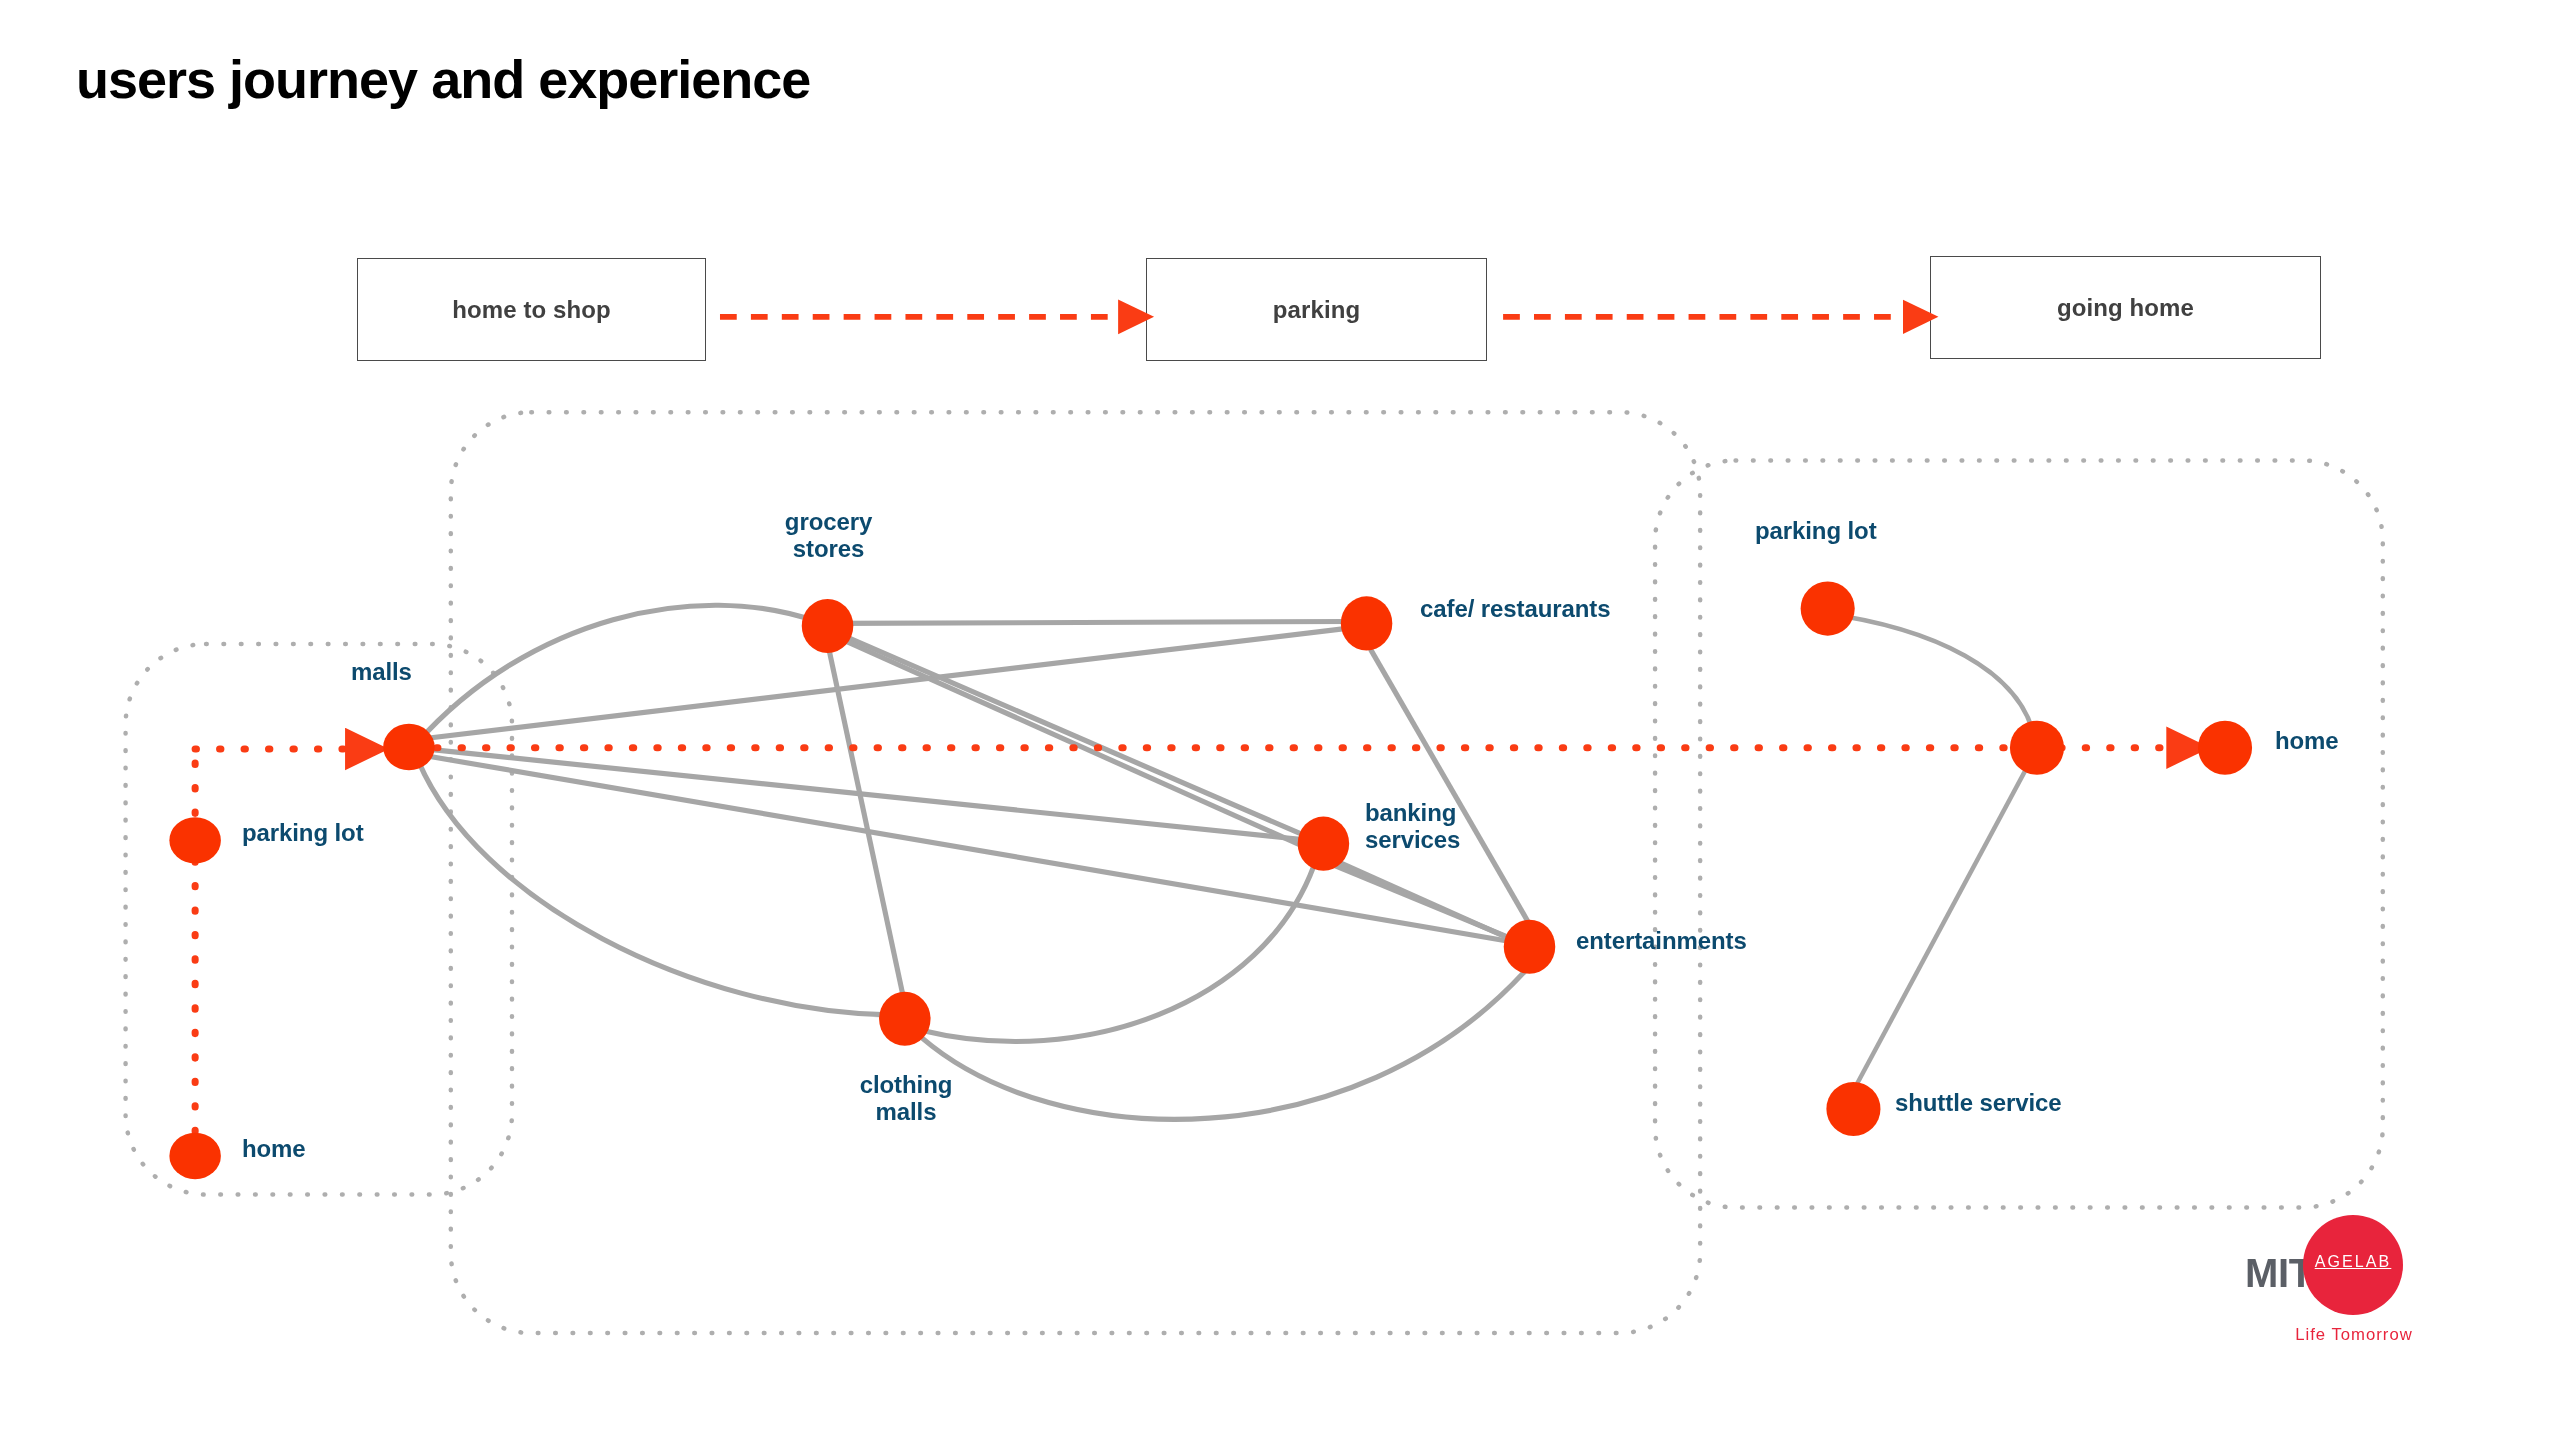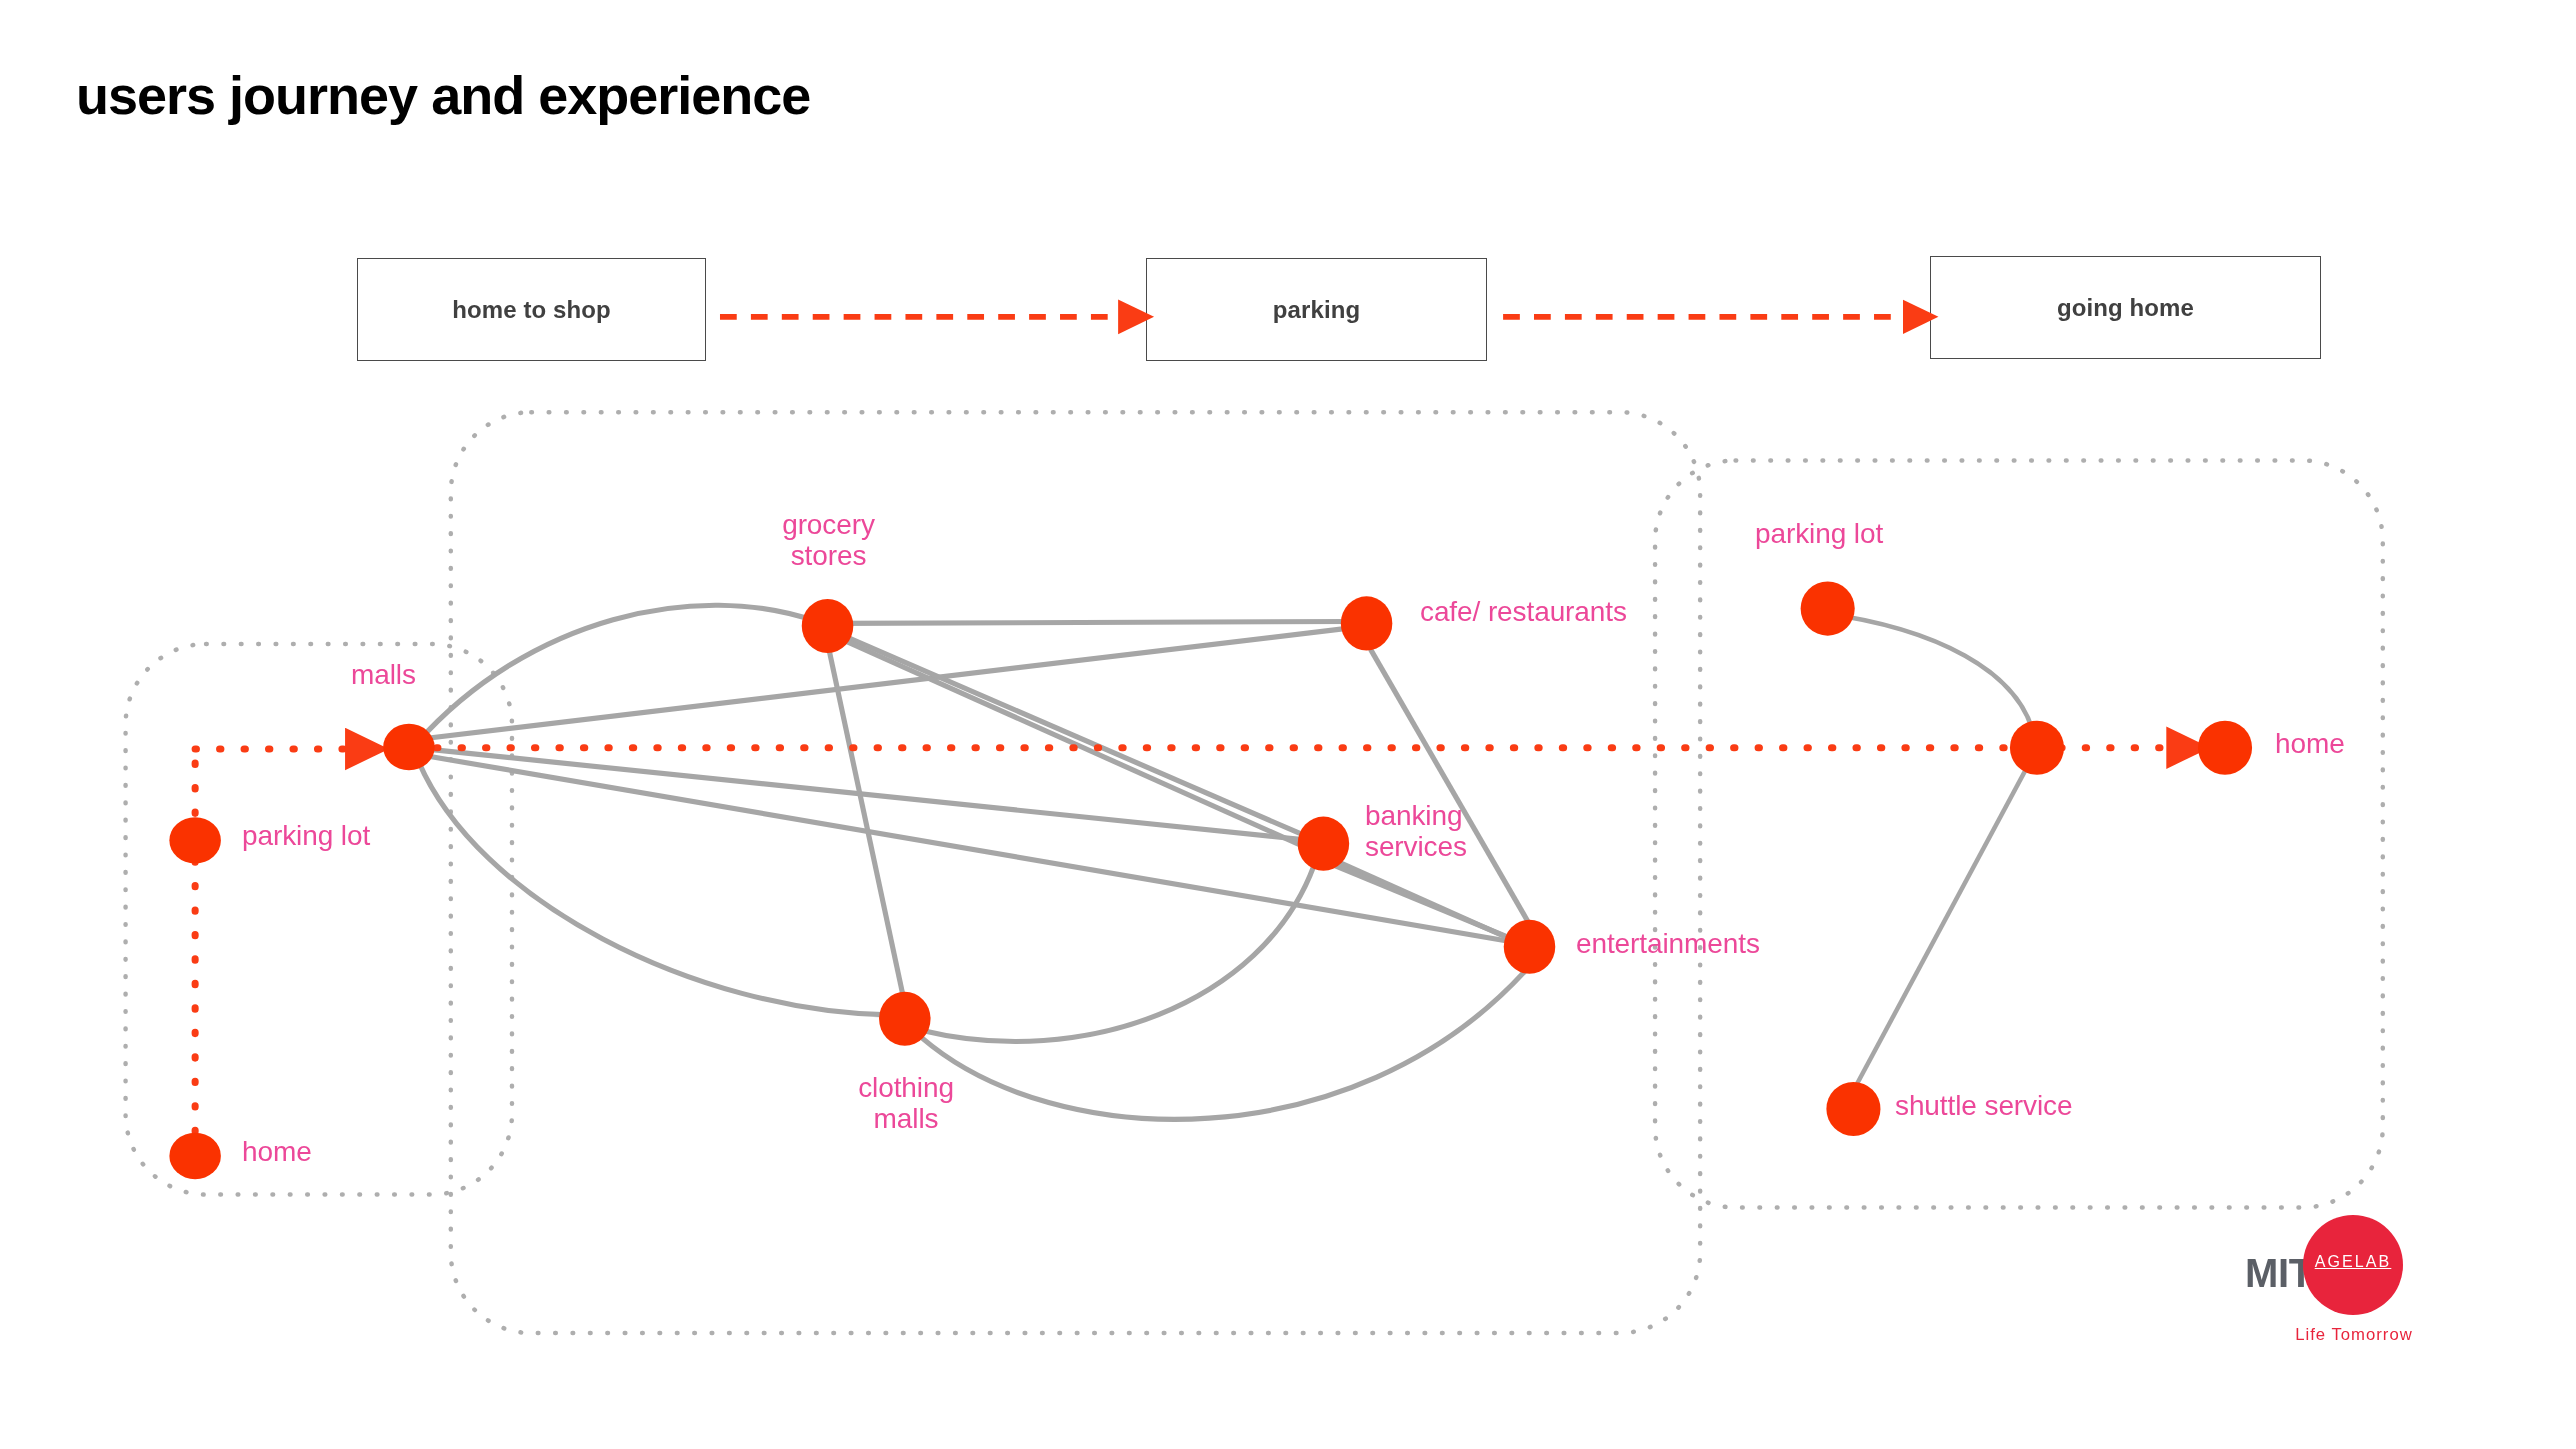--- a/index.html
+++ b/index.html
@@ -21,21 +21,21 @@
     left: 0; top: 0;
     width: 2576px;
     height: 1449px;
     background: #ffffff;
   }
 
   
   #page-title {
     position: absolute;
     left: 76px;
-    top: 64px;
+    top: 48px;
     font-size: 54px;
     font-weight: 700;
     letter-spacing: -1px;
     color: #000000;
     white-space: nowrap;
   }
 
   
   .phase-box {
     position: absolute;
@@ -59,23 +59,23 @@
     position: absolute;
     left: 0; top: 0;
     width: 2576px;
     height: 1449px;
     pointer-events: none;
   }
 
   
   .node-label {
     position: absolute;
-    color: #ec4899;
-    font-weight: 400;
-    font-size: 28px;
+    color: #0c4a6e;
+    font-weight: 700;
+    font-size: 24px;
     line-height: 1.12;
     white-space: pre-line;
     letter-spacing: -0.1px;
   }
   .nl-center { text-align: center; }
   .nl-left   { text-align: left; }
 
   
   #logo {
     position: absolute;

